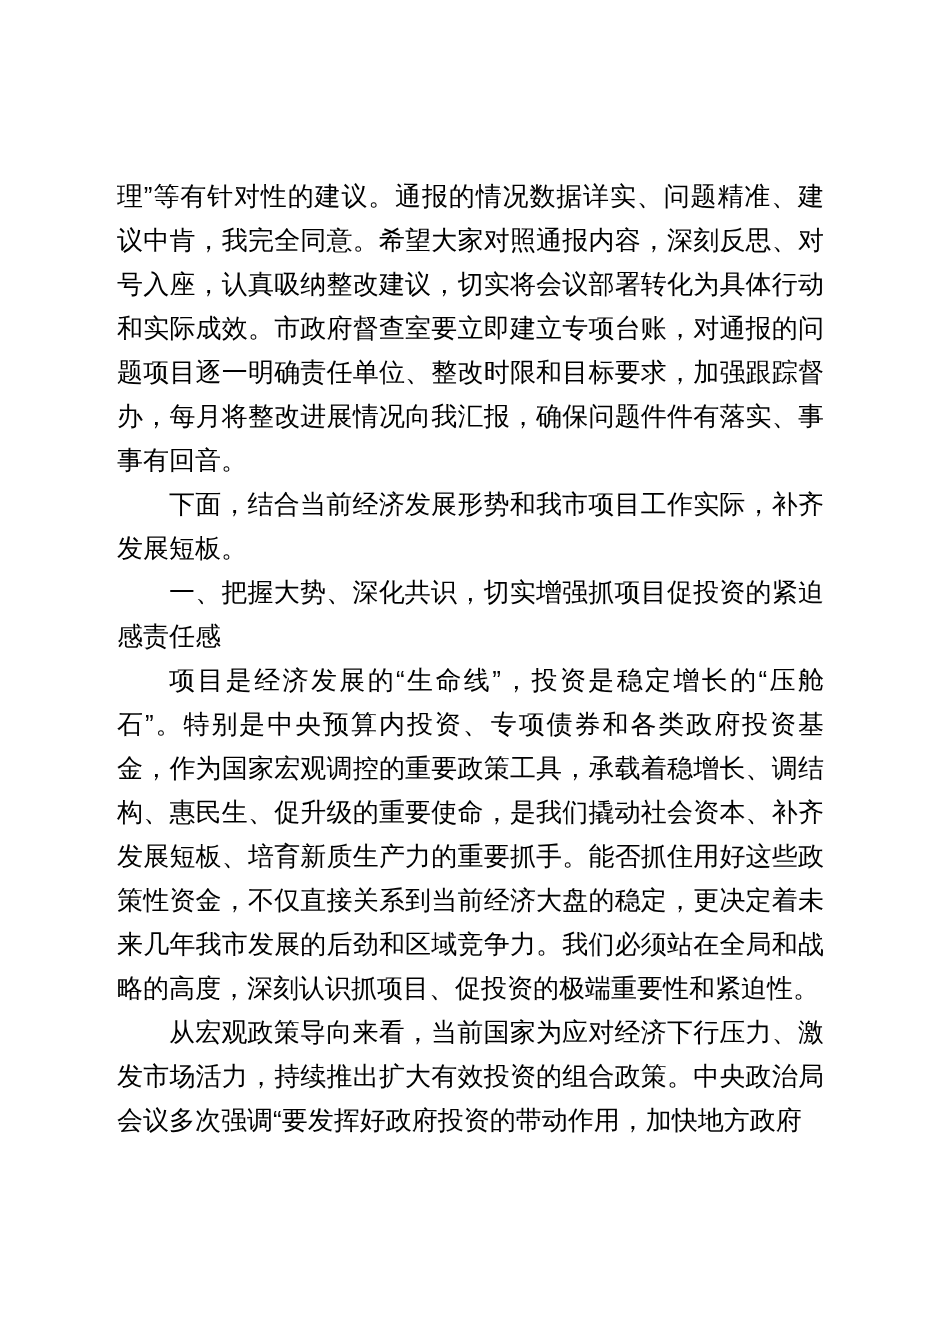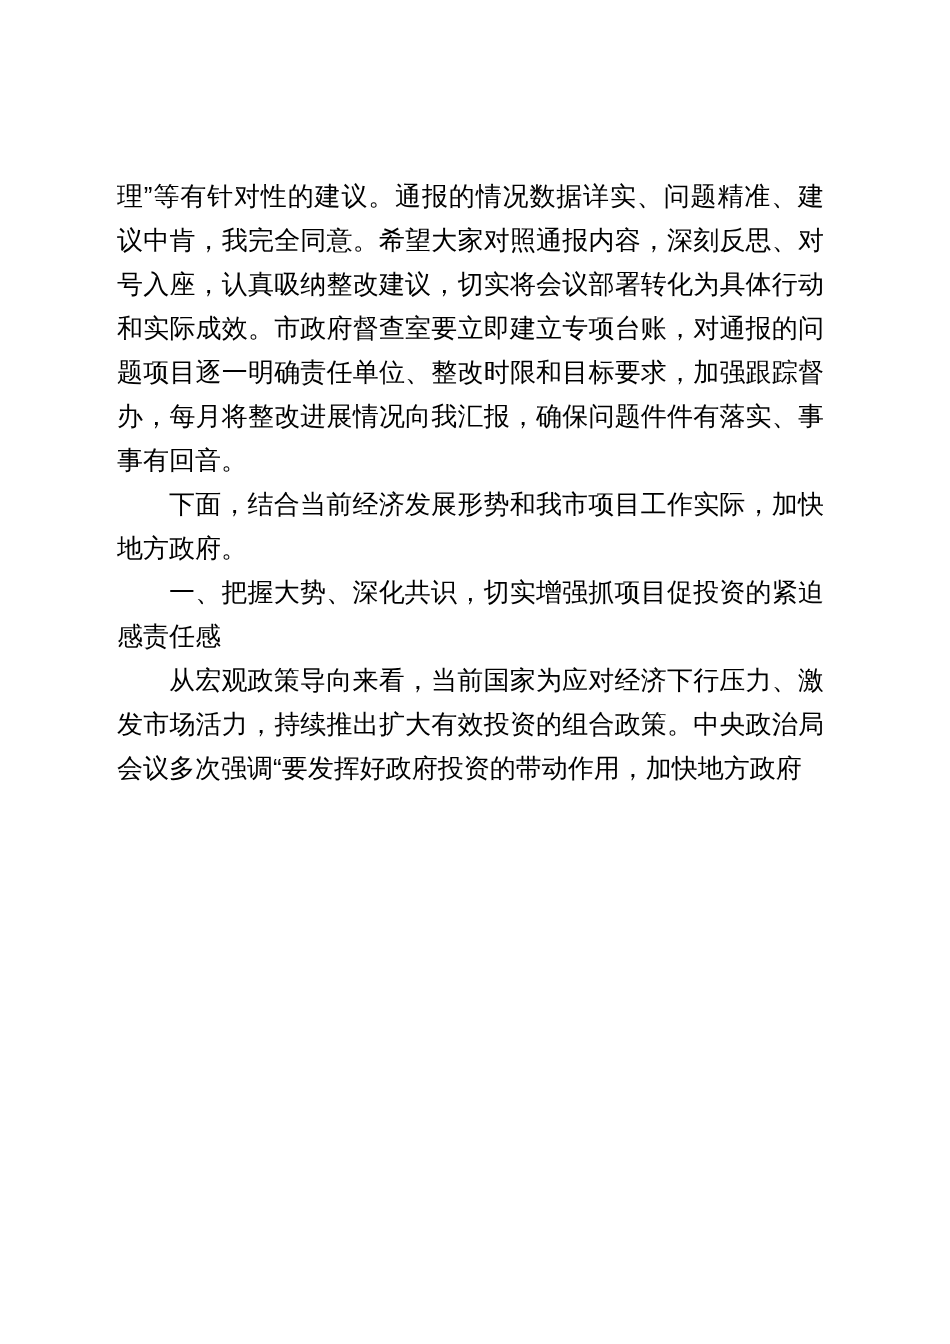--- a/index.html
+++ b/index.html
@@ -38,17 +38,18 @@
   .text-area p.heading {
     font-weight: normal;
   }
 </style>
 </head>
 <body>
 
 <div class="page">
   <div class="text-area">
       <p class="">理”等有针对性的建议。通报的情况数据详实、问题精准、建议中肯，我完全同意。希望大家对照通报内容，深刻反思、对号入座，认真吸纳整改建议，切实将会议部署转化为具体行动和实际成效。市政府督查室要立即建立专项台账，对通报的问题项目逐一明确责任单位、整改时限和目标要求，加强跟踪督办，每月将整改进展情况向我汇报，确保问题件件有落实、事事有回音。</p>
-      <p class="indent ">下面，结合当前经济发展形势和我市项目工作实际，加快地方政府。</p>
+      <p class="indent ">下面，结合当前经济发展形势和我市项目工作实际，补齐发展短板。</p>
       <p class="indent heading">一、把握大势、深化共识，切实增强抓项目促投资的紧迫感责任感</p>
+      <p class="indent ">项目是经济发展的“生命线”，投资是稳定增长的“压舱石”。特别是中央预算内投资、专项债券和各类政府投资基金，作为国家宏观调控的重要政策工具，承载着稳增长、调结构、惠民生、促升级的重要使命，是我们撬动社会资本、补齐发展短板、培育新质生产力的重要抓手。能否抓住用好这些政策性资金，不仅直接关系到当前经济大盘的稳定，更决定着未来几年我市发展的后劲和区域竞争力。我们必须站在全局和战略的高度，深刻认识抓项目、促投资的极端重要性和紧迫性。</p>
       <p class="indent ">从宏观政策导向来看，当前国家为应对经济下行压力、激发市场活力，持续推出扩大有效投资的组合政策。中央政治局会议多次强调“要发挥好政府投资的带动作用，加快地方政府</p>
     </div>
 </div>
 
 </body></html>

